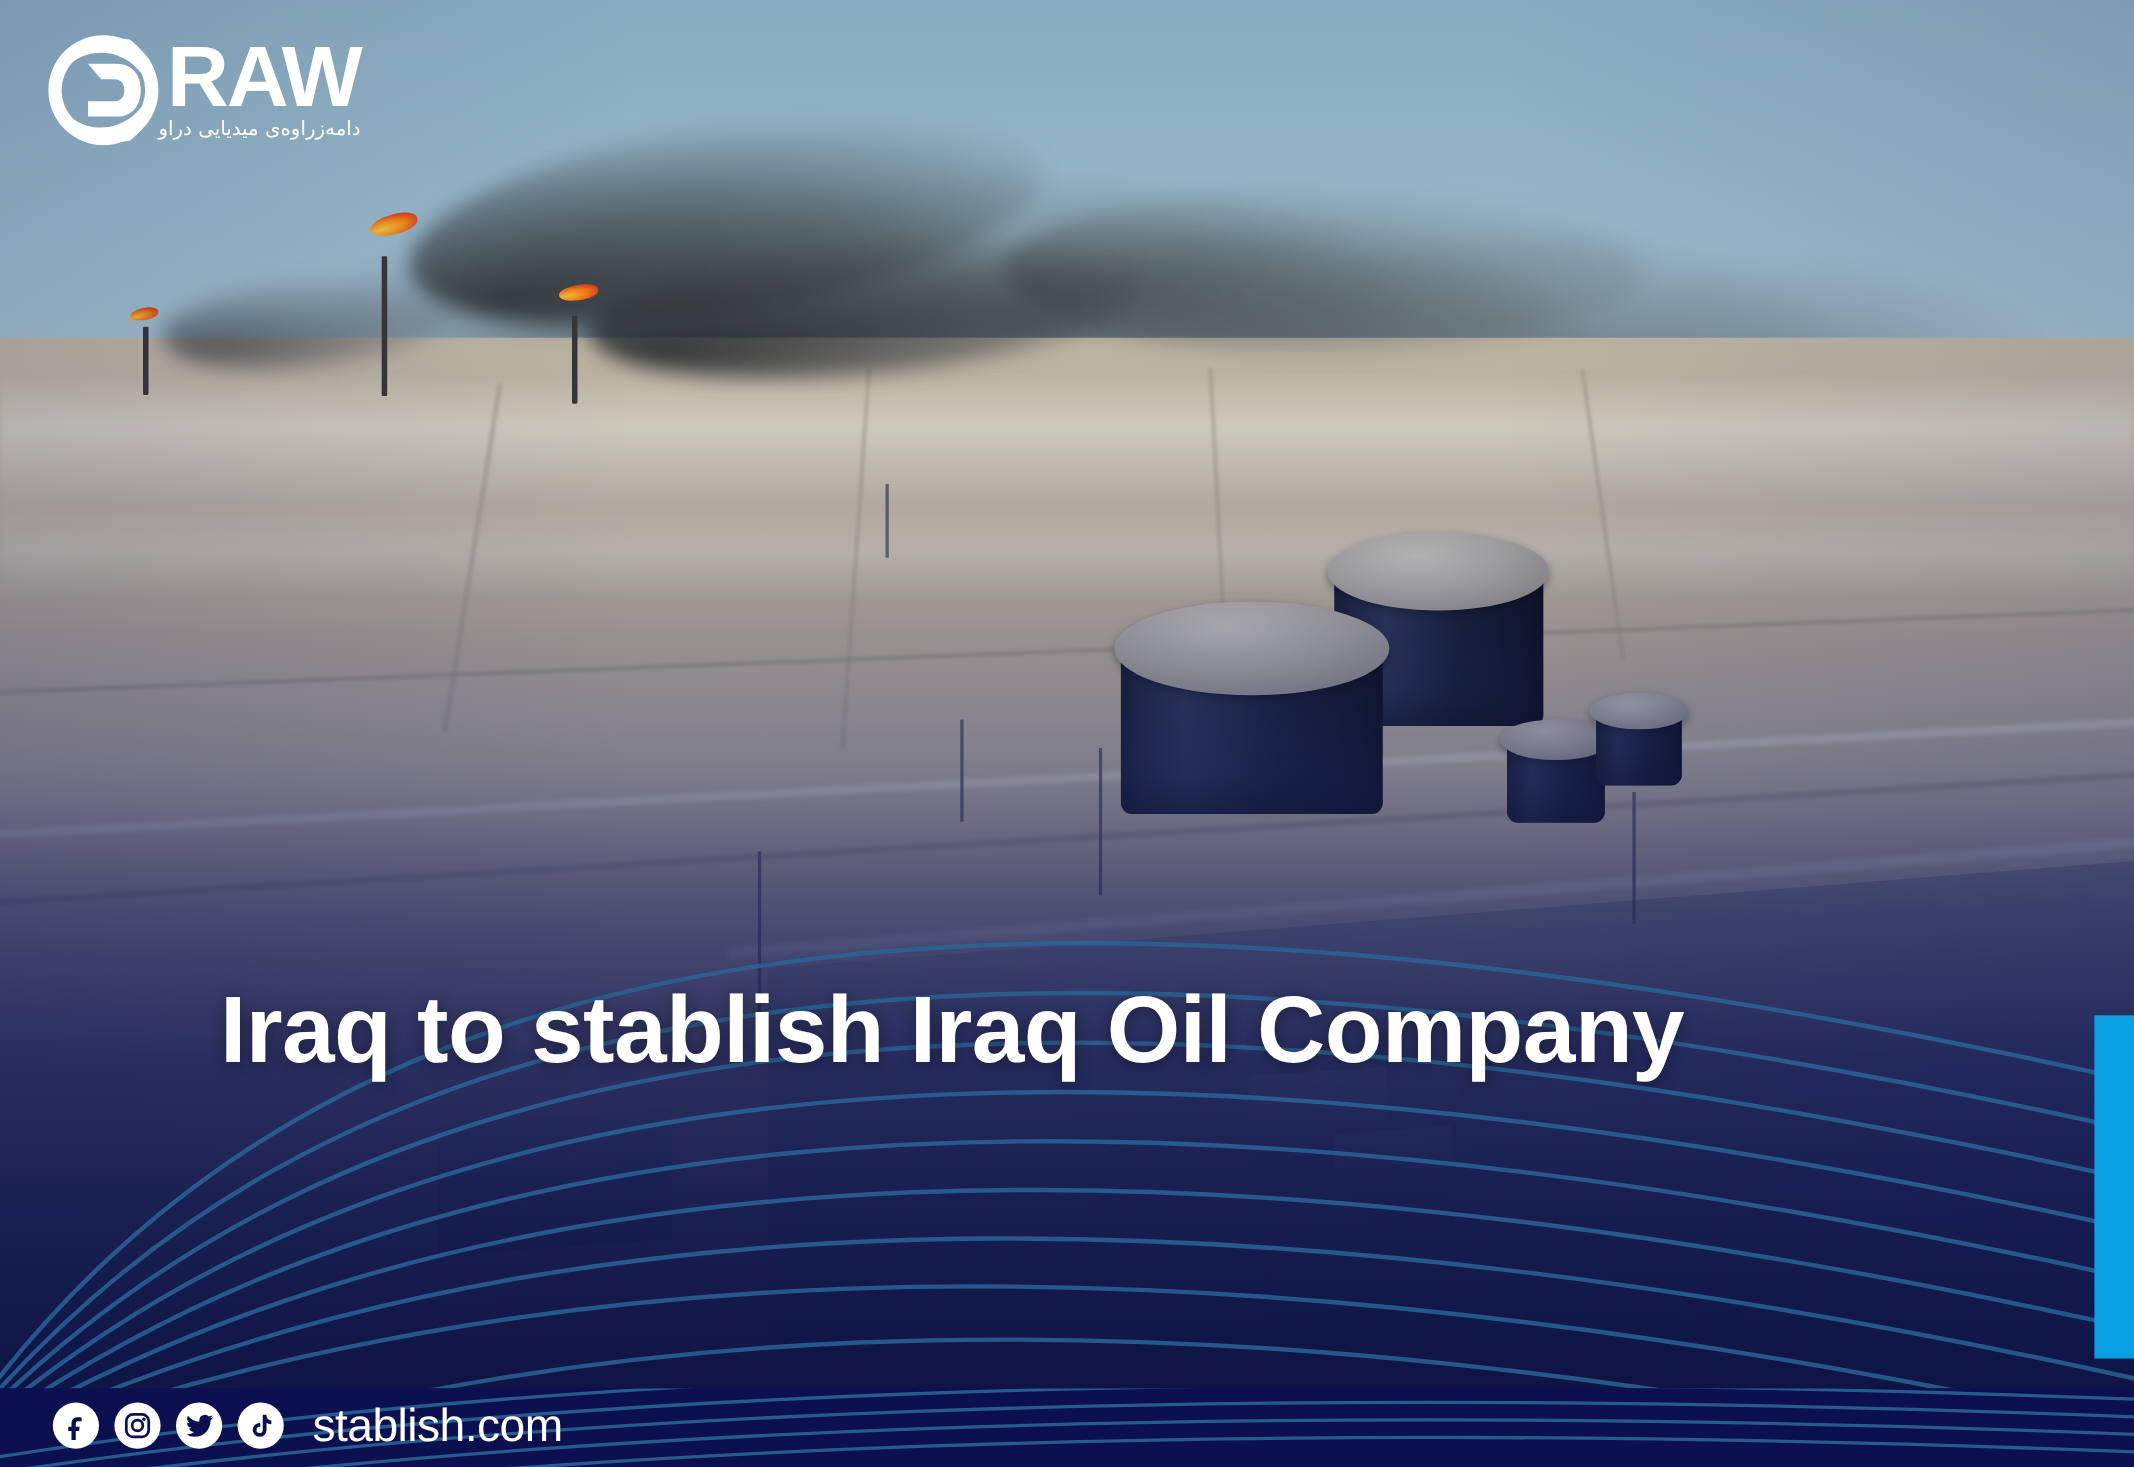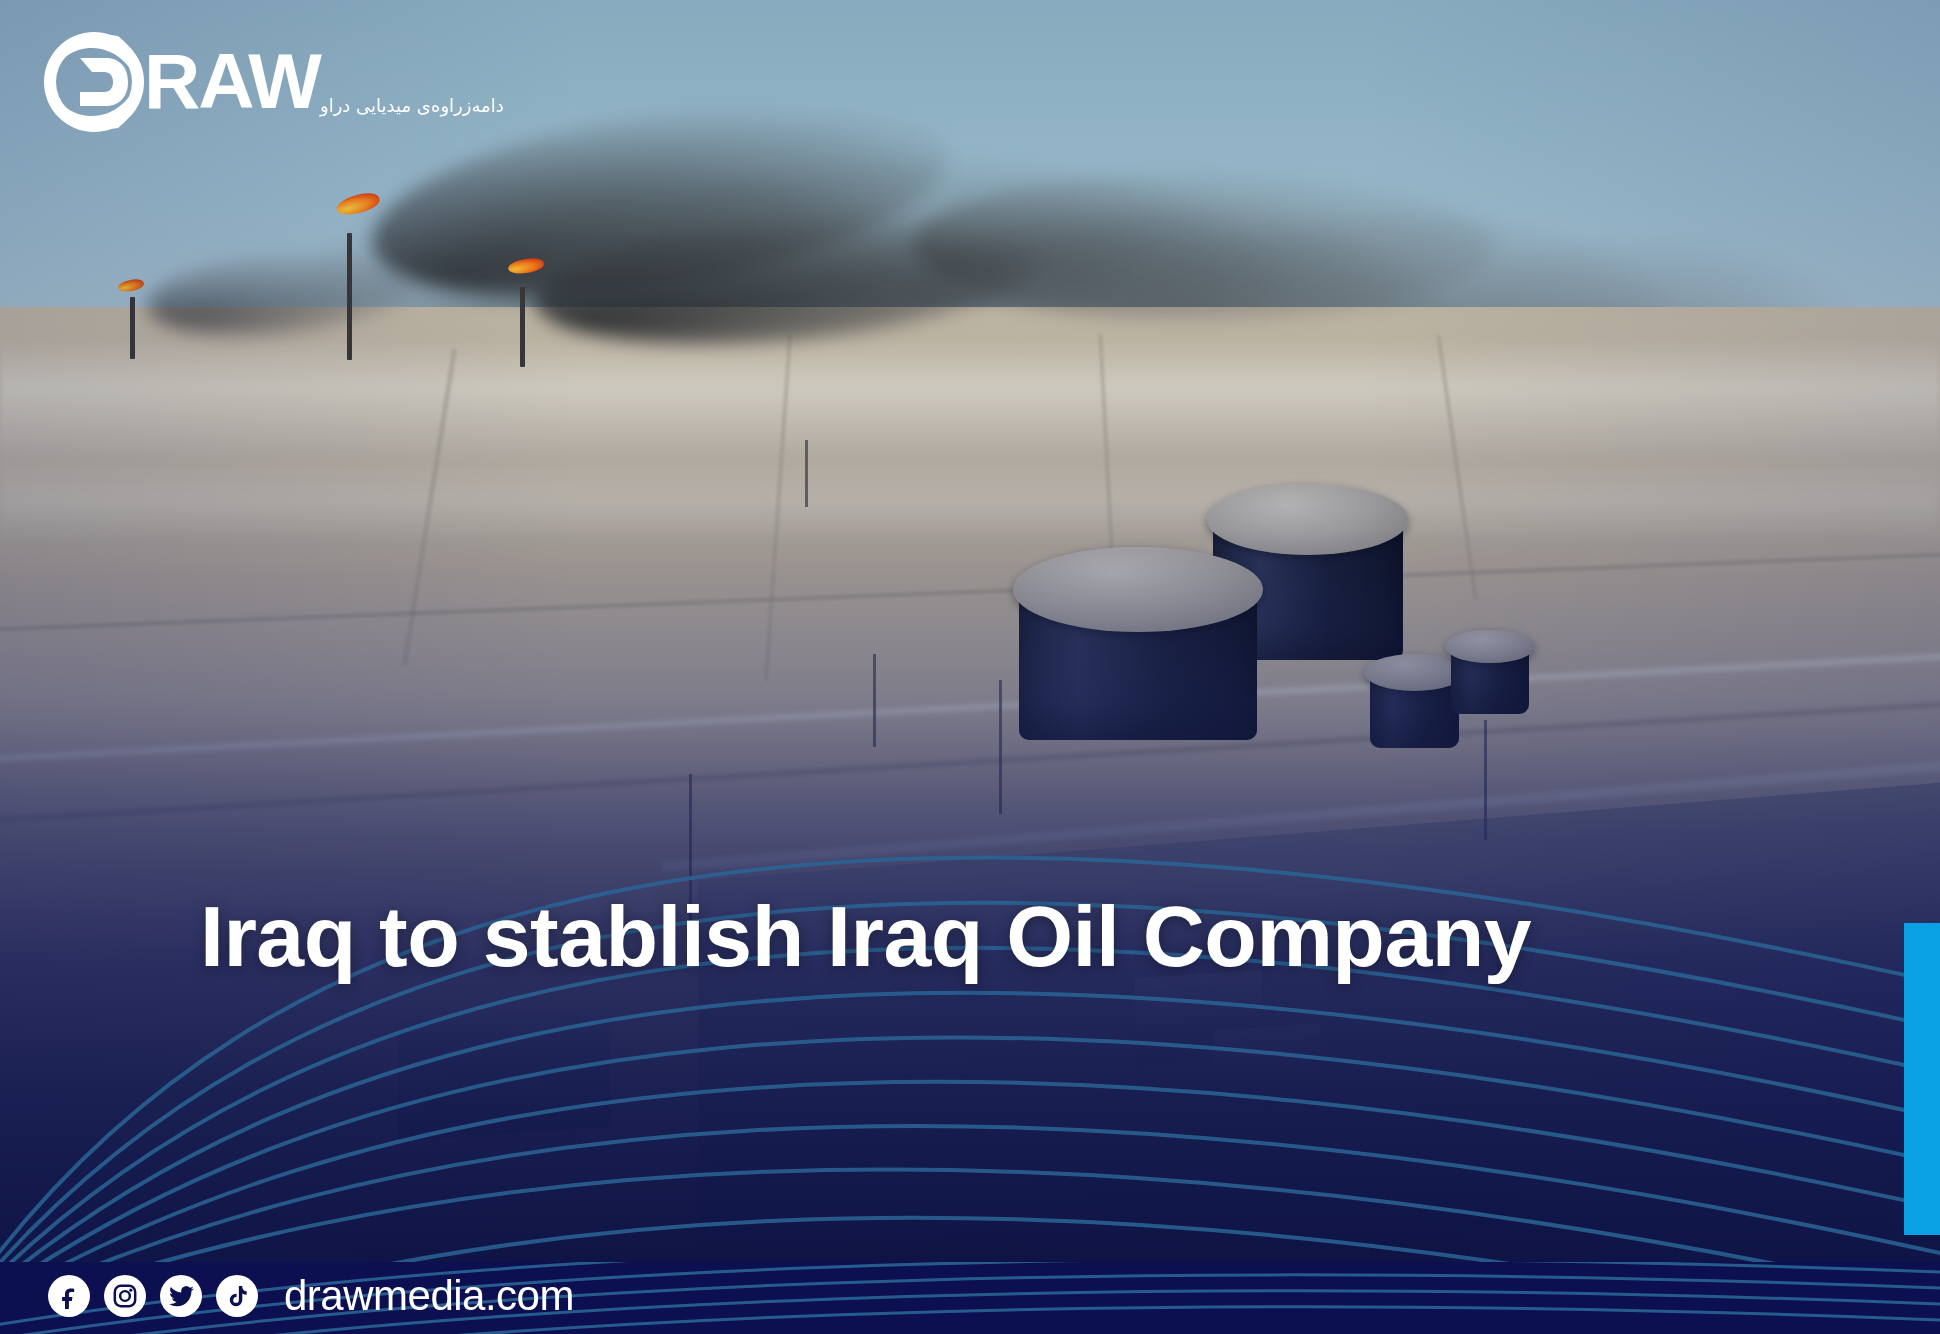--- a/index.html
+++ b/index.html
@@ -175,21 +175,21 @@
     position:absolute;
     right:0;top:923px;width:36px;height:312px;
     background:#0aa0e4;
   }
 
   
   .logo{position:absolute;left:40px;top:28px;display:flex;align-items:center;gap:0px;}
   .logo-mark{width:108px;height:108px;flex:0 0 108px;}
   .logo-text{
     position:relative;margin-left:-4px;
-    display:flex;flex-direction:row;align-items:flex-end;
+    display:flex;flex-direction:column;align-items:flex-end;
   }
   .logo-word{
     font-family:"Liberation Sans",sans-serif;
     font-weight:bold;font-size:78px;line-height:.86;
     letter-spacing:-2px;color:#ffffff;
   }
   .logo-sub{
     margin-top:4px;
     font-family:"DejaVu Sans",sans-serif;
     font-size:18px;color:#ffffff;direction:rtl;
@@ -359,16 +359,16 @@
         <path fill="#0c1050" d="M23 4.9c-.8.36-1.7.6-2.6.72a4.5 4.5 0 0 0 2-2.5c-.9.53-1.9.9-2.9 1.12a4.52 4.52 0 0 0-7.8 3.1c0 .36.04.7.1 1.03A12.85 12.85 0 0 1 2.5 3.6a4.5 4.5 0 0 0 1.4 6.05c-.74-.02-1.44-.23-2.05-.57v.06a4.52 4.52 0 0 0 3.63 4.43 4.5 4.5 0 0 1-2.04.08 4.53 4.53 0 0 0 4.22 3.14A9.07 9.07 0 0 1 1 18.6a12.8 12.8 0 0 0 6.93 2.03c8.32 0 12.87-6.9 12.87-12.88l-.015-.59A9.2 9.2 0 0 0 23 4.9Z"></path>
       </svg>
     </span>
 
     <span class="soc">
       <svg width="25" height="25" viewBox="0 0 24 24" aria-hidden="true">
         <path fill="#0c1050" d="M16.6 2h-3.3v13.35a2.72 2.72 0 1 1-2.2-2.67V9.3a6.02 6.02 0 1 0 5.5 6v-6.3a7.2 7.2 0 0 0 4.2 1.35V7a4.3 4.3 0 0 1-4.2-5Z"></path>
       </svg>
     </span>
 
-    <span class="site">drawmedia.com</span>
+    <span class="site">stablish.com</span>
   </div>
 
 </div>
 
 </body></html>

